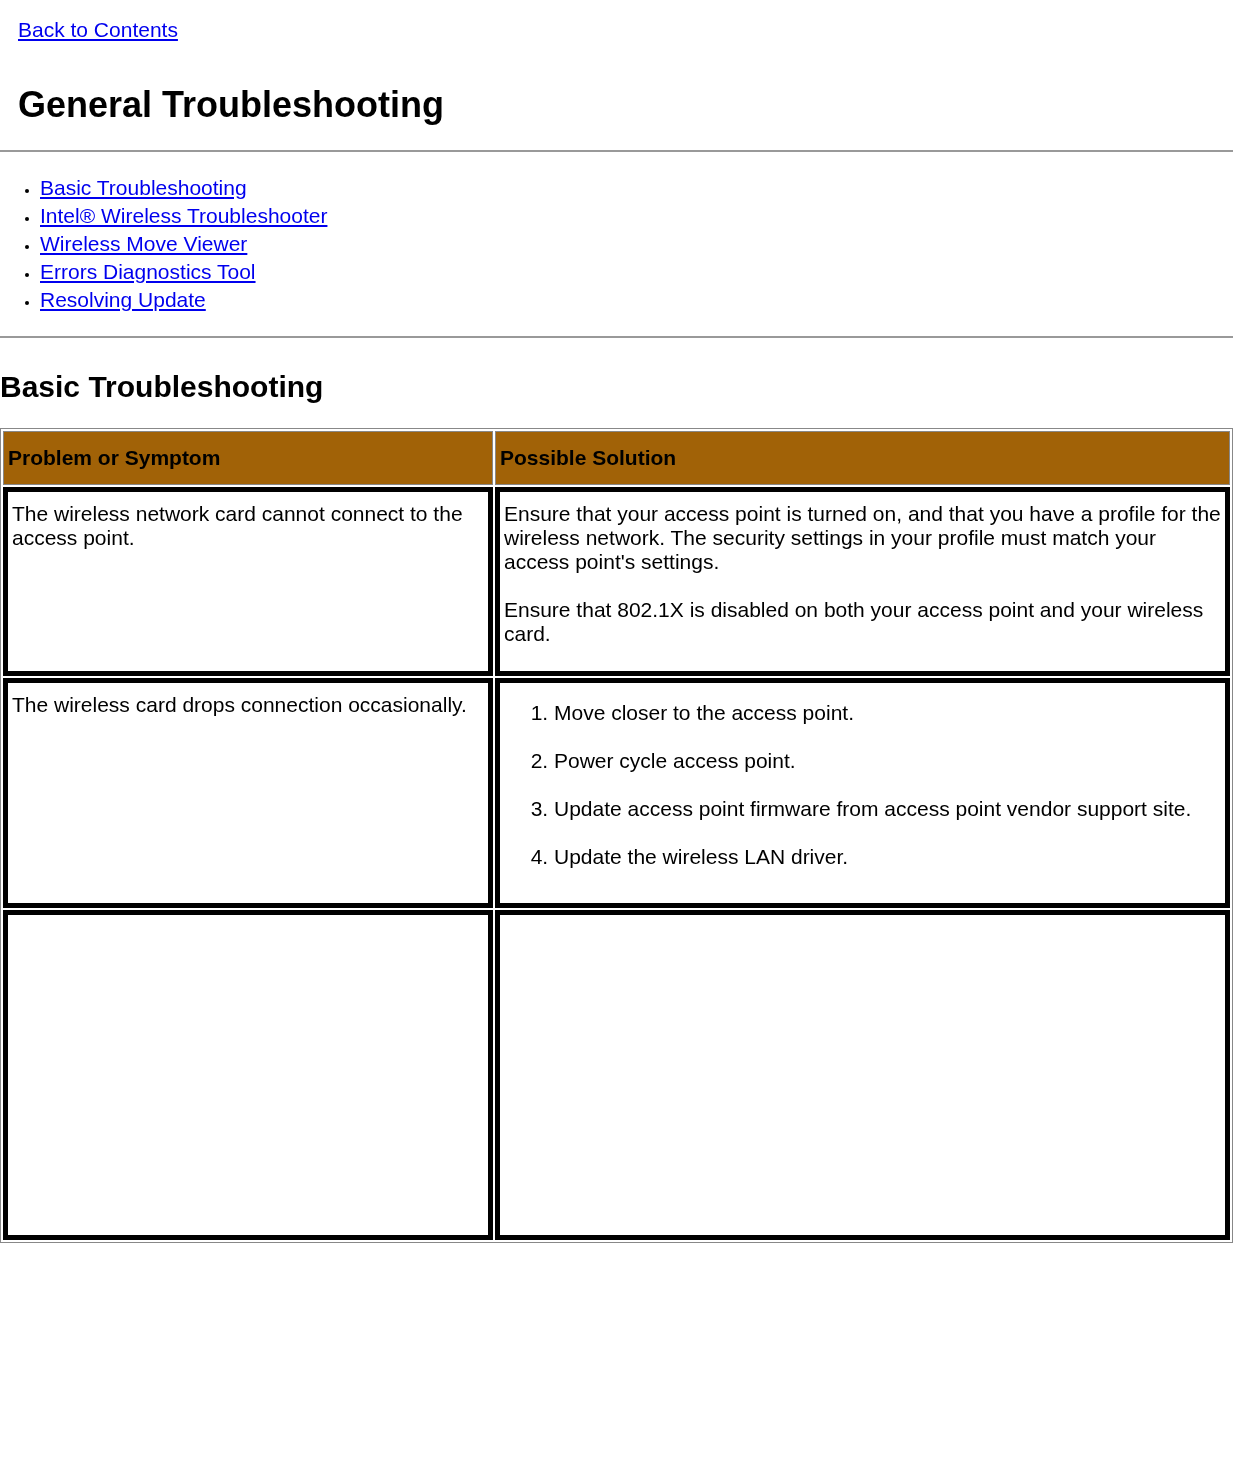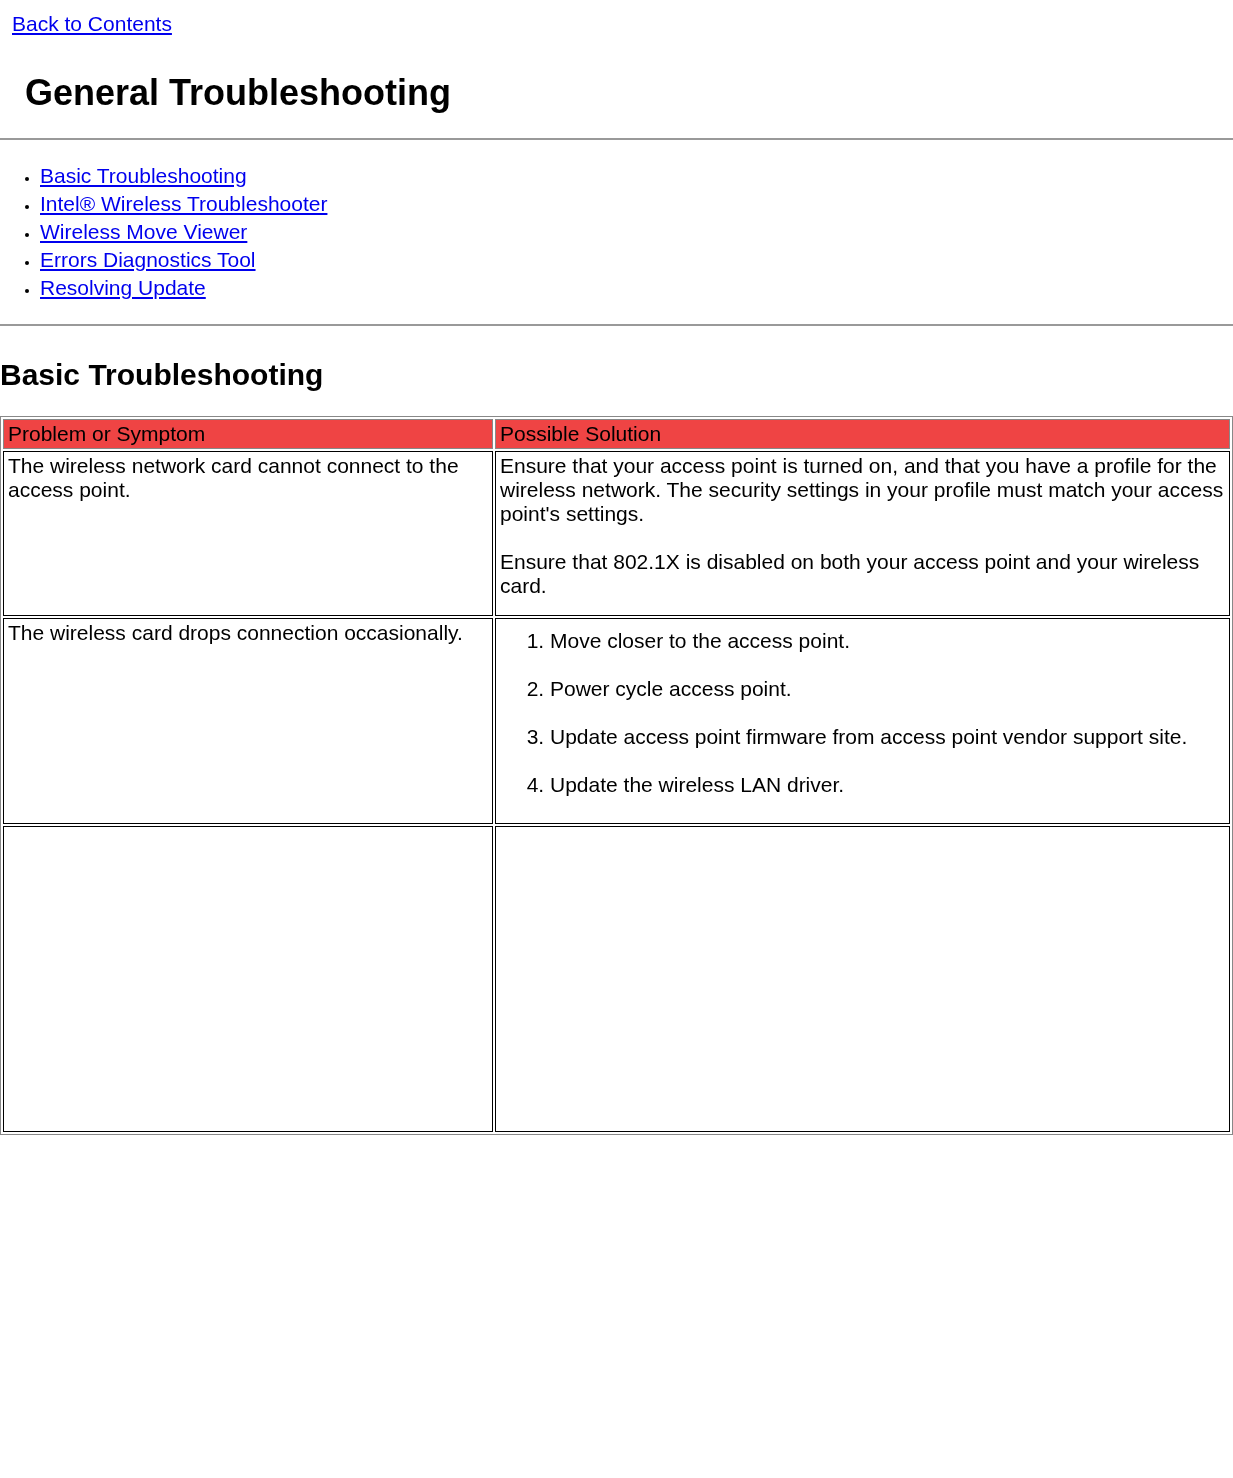--- a/index.html
+++ b/index.html
@@ -10,21 +10,21 @@
       color: #000;
       background: #fff;
     }
     a {
       color: #0000EE;
       text-decoration: underline;
     }
     h1 {
       font-size: 36px;
       font-weight: bold;
-      margin: 24px 16px;
+      margin: 24px 9px;
       padding-left: 9px;
     }
     h2 {
       font-size: 30px;
       font-weight: bold;
       margin: 32px 0 24px 0;
     }
     hr {
       border: none;
       border-top: 2px solid #999;
@@ -43,29 +43,29 @@
       font-size: 14px;
     }
     table {
       border-collapse: separate;
       border-spacing: 2px;
       width: 100%;
       border: 1px solid #888;
     }
     th {
       text-align: left;
-      font-weight: normal;
+      font-weight: bold;
       border: 1px solid #888;
-      padding: 2px 4px;
+      padding: 14px 4px;
       vertical-align: top;
-      background: #ef4444;
+      background: #a16207;
     }
     td {
-      border: 1px solid #000000;
-      padding: 2px 4px;
+      border: 5px solid #000000;
+      padding: 10px 4px;
       vertical-align: top;
     }
     td.problem-col {
       width: 40%;
     }
     td.solution-col {
       width: 60%;
     }
     ol.solution-steps {
       margin: 8px 0 4px 0;
@@ -75,21 +75,21 @@
       margin-bottom: 24px;
     }
     p.solution-para {
       margin: 0 0 24px 0;
     }
     p.solution-para:last-child {
       margin-bottom: 15px;
     }
     .back-link {
       display: inline-block;
-      margin: 12px;
+      margin: 18px;
     }
   </style>
 </head>
 <body>
 
 
 
 <a href="#" class="back-link">Back to Contents</a>
 
 <h1>General Troubleshooting</h1>

